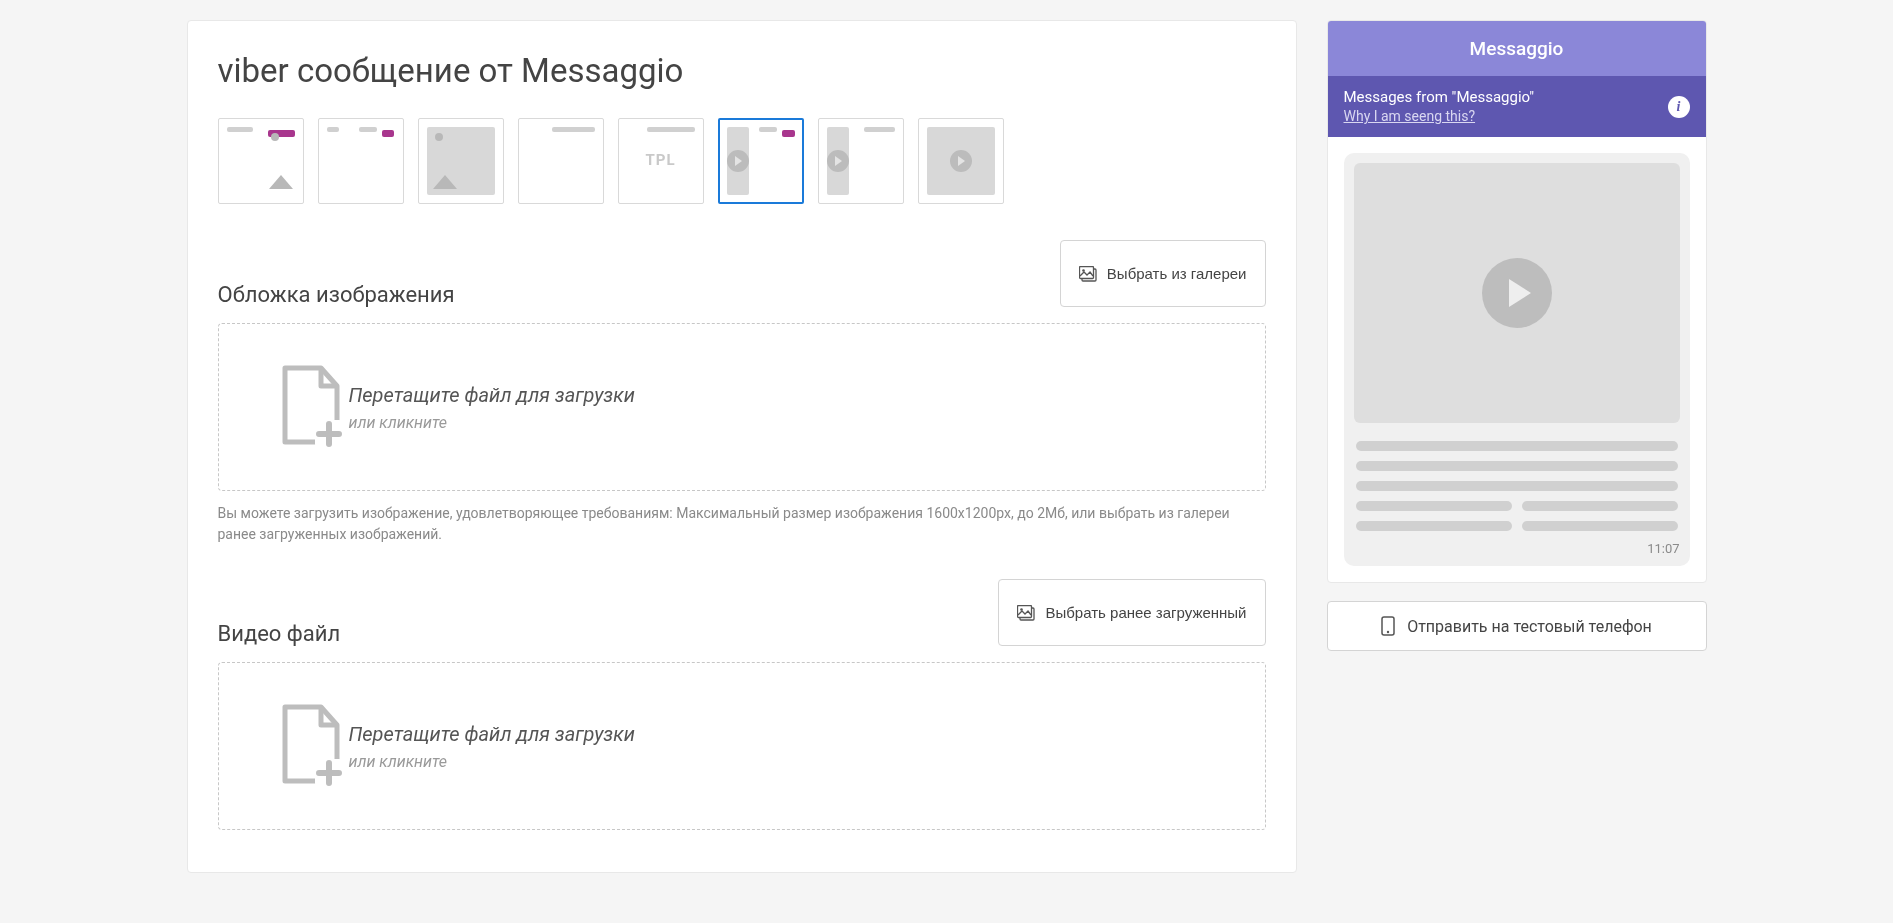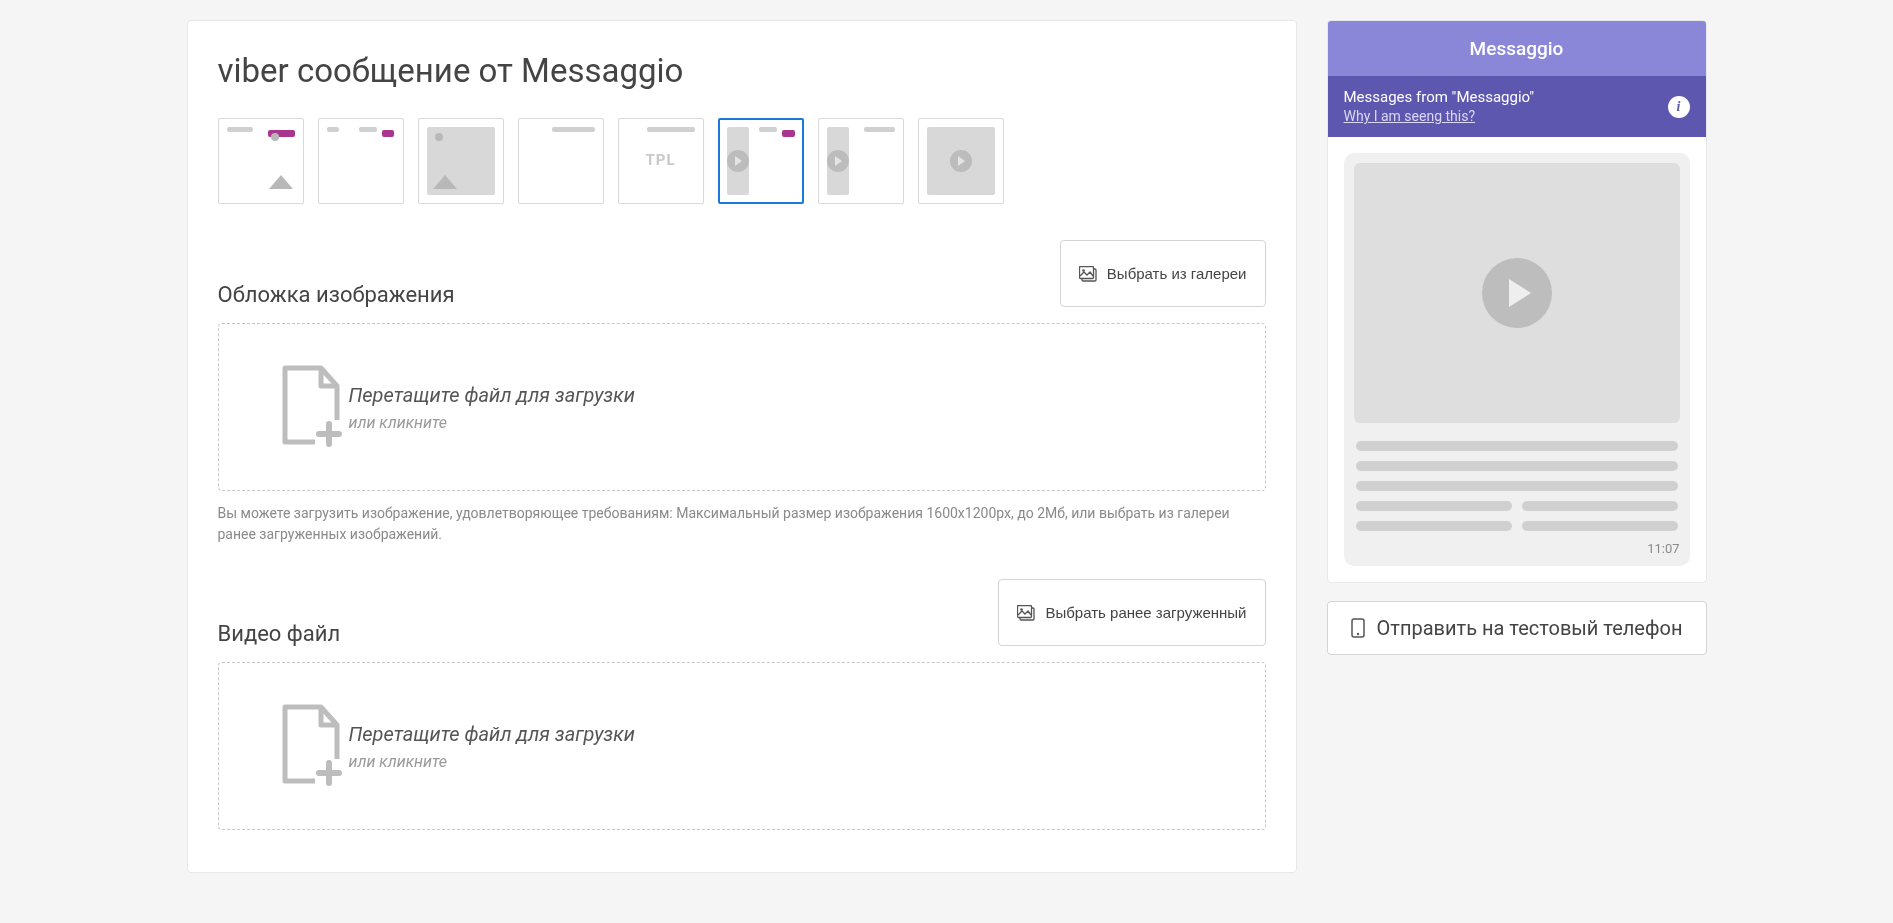--- a/index.html
+++ b/index.html
@@ -119,21 +119,21 @@
   .pv-media .pt {
     width:0; height:0; border-left: 22px solid #eee; border-top: 14px solid transparent; border-bottom: 14px solid transparent; margin-left:6px;
   }
   .pv-lines { display:flex; flex-direction: column; gap: 10px; padding:4px 2px 2px; }
   .pv-line { height: 10px; background: #d0d0d0; border-radius: 5px; }
   .pv-row { display:flex; gap:10px; }
   .pv-row .w50 { flex:1; }
   .pv-time { text-align:right; font-size: 13px; color: #8a8a8a; margin-top: 8px; }
   .send-test {
     border: 1px solid #d4d4d4; border-radius: 4px; background: #fff;
-    padding: 14px 10px; text-align:center; font-size: 20px; color: #444; cursor:pointer;
+    padding: 14px 10px; text-align:center; font-size: 16px; color: #444; cursor:pointer;
     display:flex; align-items:center; justify-content:center; gap: 12px;
   }
   
   .ic { display:inline-block; }
   svg { display:block; }
 </style>
 </head>
 <body>
 
 <div class="wrap">

